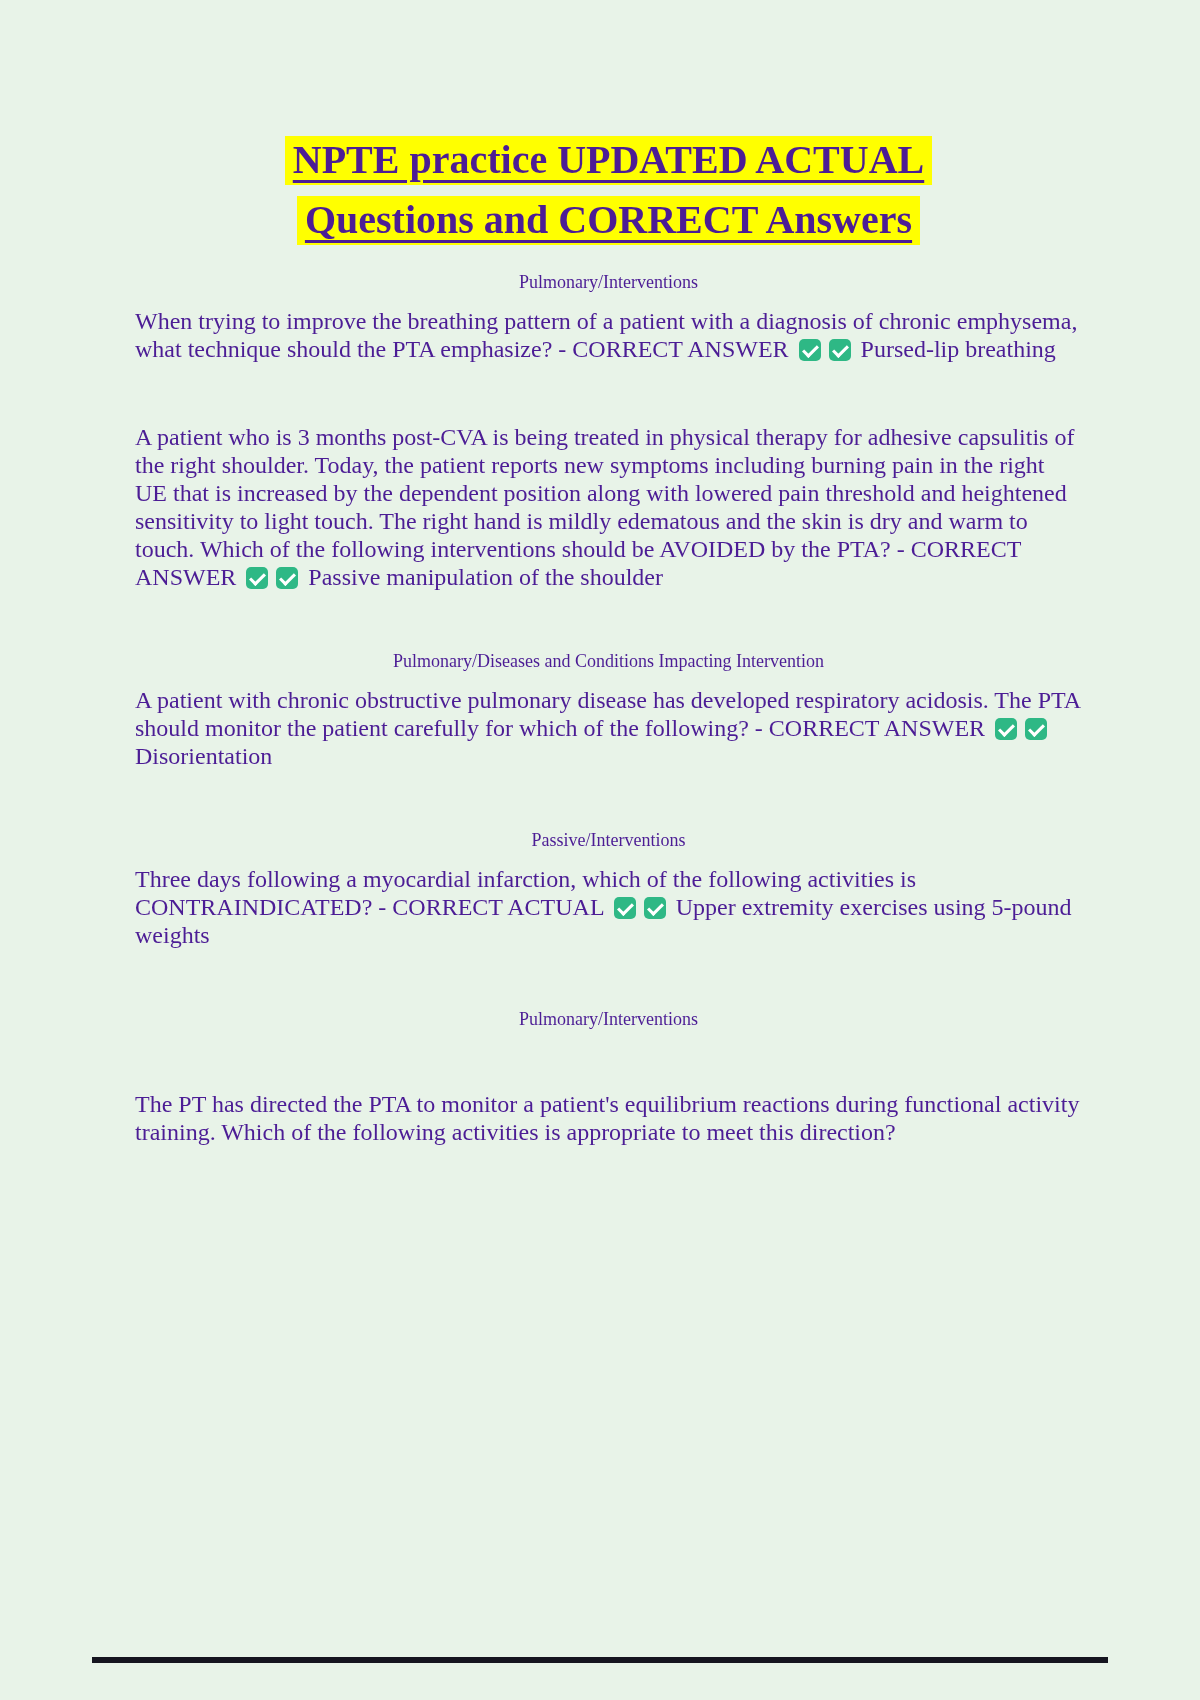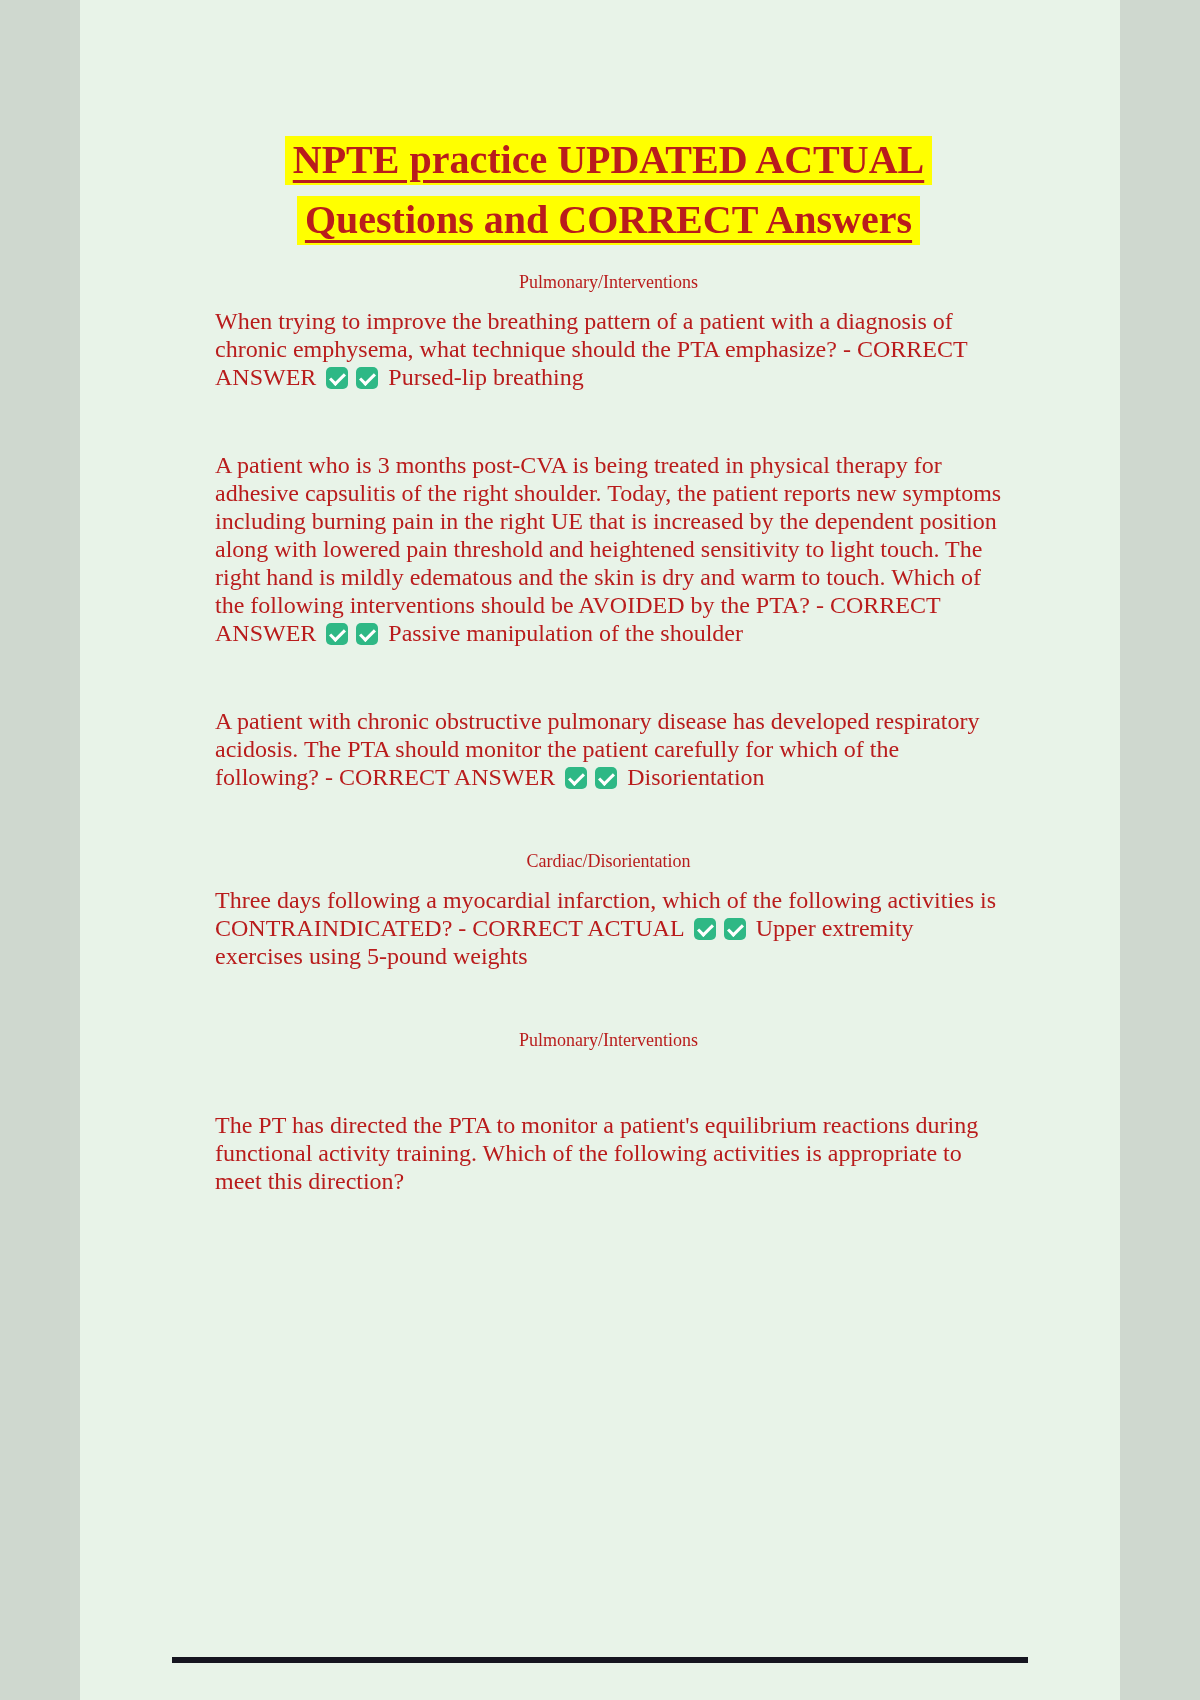--- a/index.html
+++ b/index.html
@@ -1,26 +1,26 @@
 <!DOCTYPE html>
 <html><head>
 <meta charset="utf-8">
 <style>
   * { margin: 0; padding: 0; box-sizing: border-box; }
 
   html, body { background: #cfd8cf; }
 
   .page {
     position: relative;
-    width: 1040px;
+    width: 1200px;
     height: 1700px;
     margin: 0 auto;
     background: #e8f3e8;
     font-family: "Liberation Serif", "DejaVu Serif", serif;
-    color: #b91c1c;
+    color: #4c1d95;
     overflow: hidden;
   }
 
   .content {
     padding: 130px 118px 0 135px;
   }
 
   .title {
     text-align: center;
     font-size: 40px;
@@ -105,29 +105,30 @@
 
     <section class="qa-block">
       <p class="qa-text">
         <span>A patient who is 3 months post-CVA is being treated in physical therapy for adhesive capsulitis of the right shoulder. Today, the patient reports new symptoms including burning pain in the right UE that is increased by the dependent position along with lowered pain threshold and heightened sensitivity to light touch. The right hand is mildly edematous and the skin is dry and warm to touch. Which of the following interventions should be AVOIDED by the PTA? - CORRECT ANSWER</span>
         <span class="check"></span><span class="check"></span>
         <span>Passive manipulation of the shoulder</span>
       </p>
     </section>
 
     <section class="qa-block">
+      <p class="category">Pulmonary/Diseases and Conditions Impacting Intervention</p>
       <p class="qa-text">
         <span>A patient with chronic obstructive pulmonary disease has developed respiratory acidosis. The PTA should monitor the patient carefully for which of the following? - CORRECT ANSWER</span>
         <span class="check"></span><span class="check"></span>
         <span>Disorientation</span>
       </p>
     </section>
 
     <section class="qa-block">
-      <p class="category">Cardiac/Disorientation</p>
+      <p class="category">Passive/Interventions</p>
       <p class="qa-text">
         <span>Three days following a myocardial infarction, which of the following activities is CONTRAINDICATED? - CORRECT ACTUAL</span>
         <span class="check"></span><span class="check"></span>
         <span>Upper extremity exercises using 5-pound weights</span>
       </p>
     </section>
 
     <section class="qa-block">
       <p class="category">Pulmonary/Interventions</p>
     </section>

